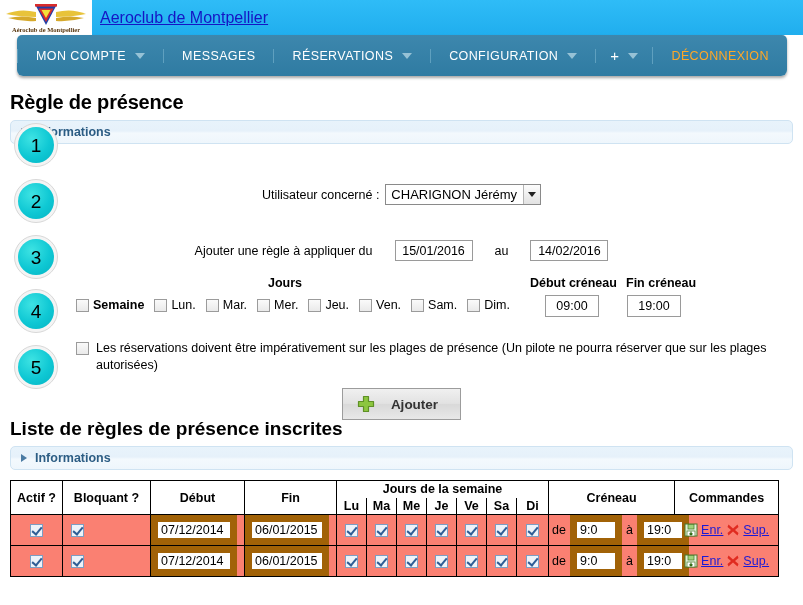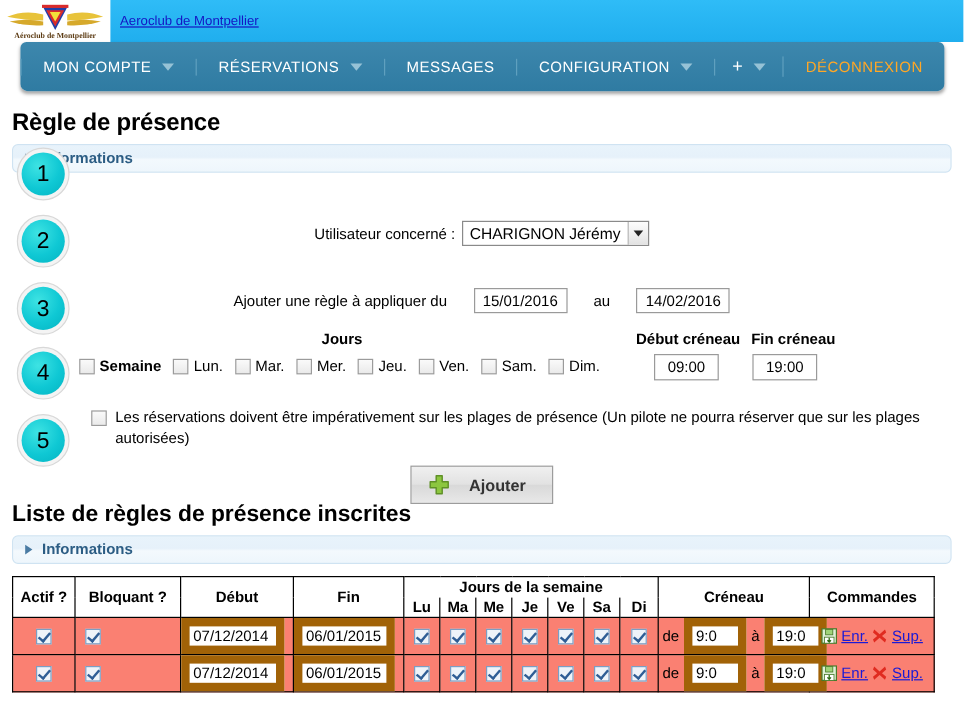--- a/index.html
+++ b/index.html
@@ -24,21 +24,21 @@
     width: 92px; height: 35px;
     background: #ffffff;
     display: flex; align-items: center; justify-content: center;
     flex: none;
     overflow: hidden;
   }
   .logo-box svg { display:block; }
   .site-link {
     margin-left: 8px;
     color: #1515c4;
-    font-size: 11px;
+    font-size: 16px;
     text-decoration: underline;
     white-space: nowrap;
     cursor: pointer;
   }
   .user-info {
     position: absolute;
     right: 10px; top: 0;
     height: 35px;
     line-height: 35px;
     color: #ffffff;
@@ -209,21 +209,21 @@
     display: flex;
     align-items: flex-end;
     font-weight: bold;
     font-size: 12.5px;
   }
   .days-head .jours { position:absolute; left:258px; top:0; }
   .days-head .debut { position:absolute; left:520px; top:0; }
   .days-head .fin  { position:absolute; left:616px; top:0; }
 
   .days-line {
-    position: absolute; top: 22px; left: 56px;
+    position: absolute; top: 22px; left: 66px;
     display: flex; align-items: center; gap: 0;
   }
   .chk {
     width: 13px; height: 13px;
     border: 1px solid #9b9b9b;
     background: linear-gradient(180deg,#fafafa,#eaeaea);
     display: inline-block;
     vertical-align: middle;
     flex: none;
     cursor: pointer;
@@ -356,26 +356,26 @@
 
 <div class="navwrap">
   <div class="navbar">
 
     <div class="navitem">
       <span>MON COMPTE</span>
       <span class="caret"></span>
     </div>
 
     <div class="navitem">
+      <span>MESSAGES</span>
+    </div>
+
+    <div class="navitem">
       <span>RÉSERVATIONS</span>
       <span class="caret"></span>
-    </div>
-
-    <div class="navitem">
-      <span>MESSAGES</span>
     </div>
 
     <div class="navitem">
       <span>CONFIGURATION</span>
       <span class="caret"></span>
     </div>
 
     <div class="navitem plus">
       <span>+</span>
       <span class="caret"></span>

